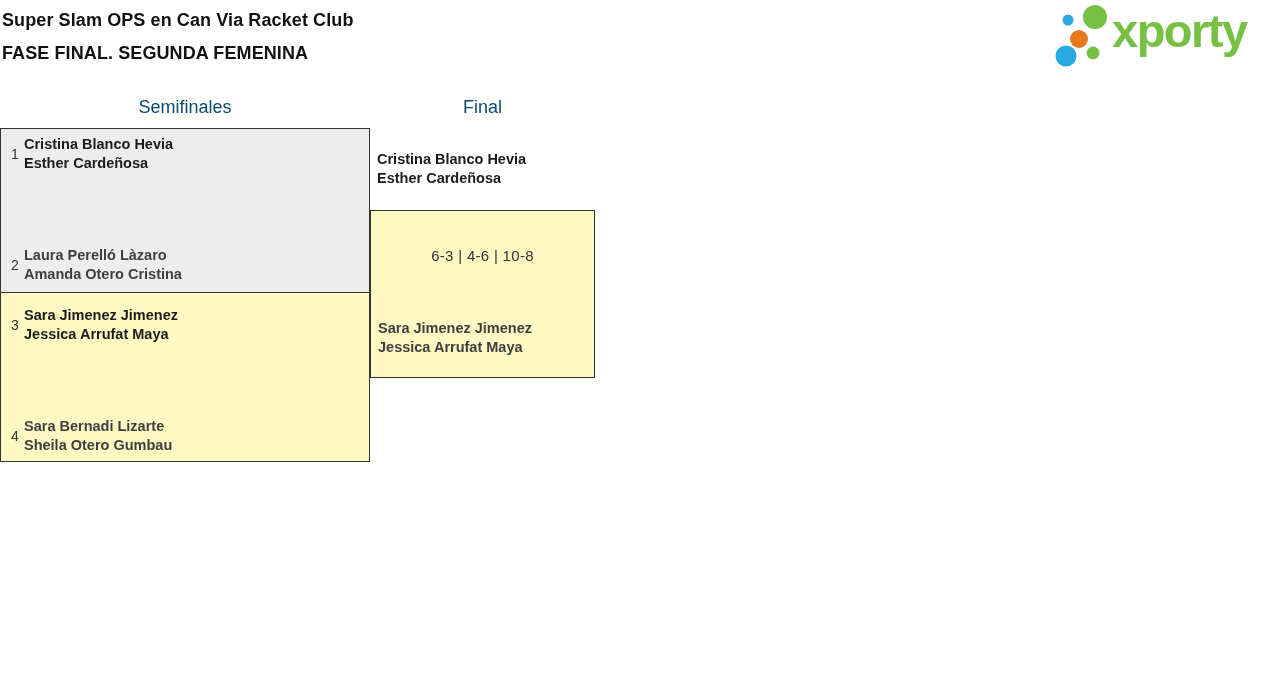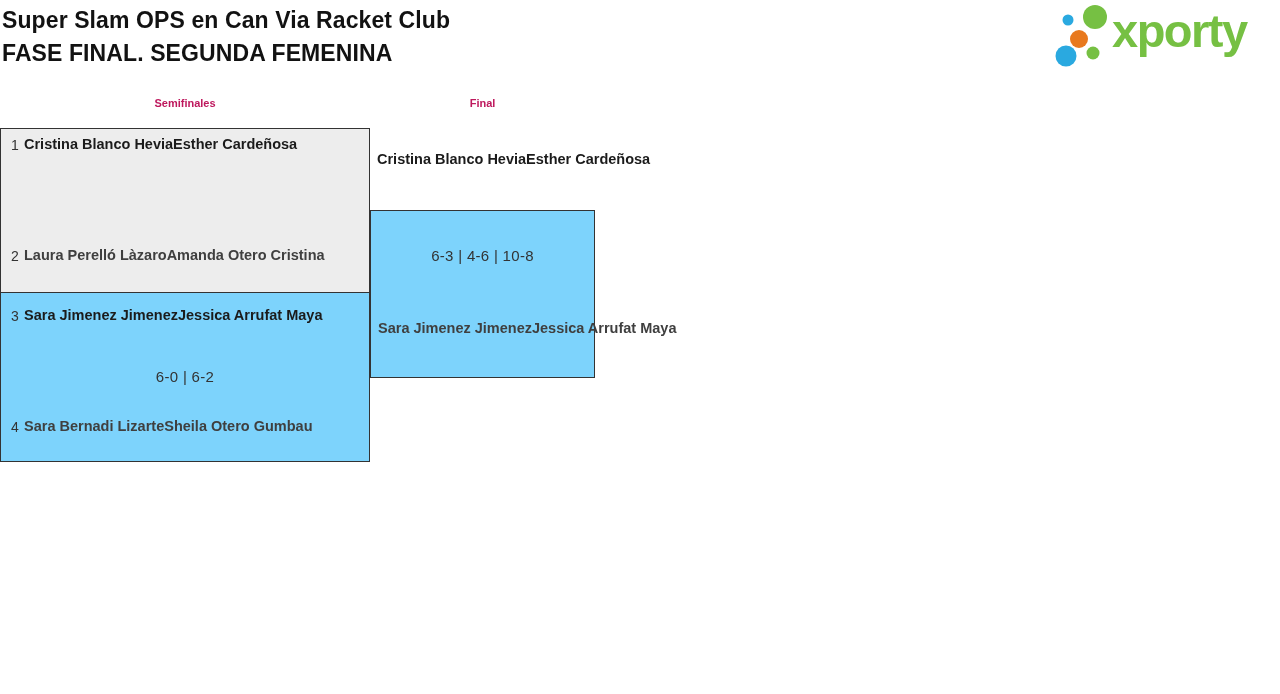--- a/index.html
+++ b/index.html
@@ -1,42 +1,42 @@
 <!DOCTYPE html>
 <html><head>
 <meta charset="utf-8">
 <style>
   * { margin: 0; padding: 0; box-sizing: border-box; }
   html, body { width: 1280px; height: 694px; background: #ffffff; overflow: hidden; }
   body { font-family: "Liberation Sans", "DejaVu Sans", sans-serif; position: relative; color: #141414; }
 
   
   .title-block { position: absolute; left: 2px; top: 4px; }
-  .title-line { font-size: 23px; font-weight: 700; line-height: 33px; color: #121212; letter-spacing: 0.1px; }
+  .title-line { font-size: 18px; font-weight: 700; line-height: 33px; color: #121212; letter-spacing: 0.1px; }
 
   .logo { position: absolute; left: 1048px; top: 2px; width: 228px; height: 70px; cursor: pointer; }
   .logo-dots { position: absolute; left: 0; top: 2px; }
   .logo-text { position: absolute; left: 64px; top: -4px; font-size: 47px; font-weight: 700;
                color: #76c043; letter-spacing: -1.5px; line-height: 66px; }
 
   
-  .round-header { position: absolute; top: 97px; font-size: 11px; font-weight: 700;
-                  color: #be185d; text-align: center; }
+  .round-header { position: absolute; top: 97px; font-size: 18px; font-weight: 400;
+                  color: #0c4a6e; text-align: center; }
   .round-header.semis { left: 0; width: 370px; }
   .round-header.final { left: 370px; width: 225px; }
 
   
-  .match-box { position: absolute; border: 1.5px solid #333; background: #7dd3fc; }
+  .match-box { position: absolute; border: 1.5px solid #333; background: #fef9c3; }
   .box-sf1 { left: 0; top: 128px; width: 370px; height: 165.5px; background: #ededed; }
   .box-sf2 { left: 0; top: 292px; width: 370px; height: 170px; }
   .box-final { left: 370px; top: 210px; width: 225px; height: 168px; }
 
   .team-row { position: absolute; left: 5px; right: 4px; display: flex; align-items: center; }
   .seed { width: 18px; flex: 0 0 18px; text-align: center; font-size: 14px; color: #333; }
-  .names { display: flex; flex-direction: row; }
+  .names { display: flex; flex-direction: column; }
   .player { font-size: 14.5px; line-height: 19px; color: #3f3f3f; font-weight: 700; white-space: nowrap; }
   .winner .player { font-weight: 700; color: #1b1b1b; }
 
   .score { position: absolute; left: 0; width: 100%; text-align: center;
            font-size: 15px; color: #333; letter-spacing: 0.3px; }
 
   .sf1-t1 { top: 6px; }   .sf1-score { top: 73px; }  .sf1-t2 { top: 117px; }
   .sf2-t1 { top: 13px; }  .sf2-score { top: 75px; }  .sf2-t2 { top: 124px; }
 
   .final-t1 { position: absolute; left: 377px; top: 150px; }
@@ -83,21 +83,20 @@
 </div>
 
 <div class="match-box box-sf2">
   <div class="team-row sf2-t1">
     <span class="seed">3</span>
     <span class="names winner">
       <span class="player">Sara Jimenez Jimenez</span>
       <span class="player">Jessica Arrufat Maya</span>
     </span>
   </div>
-  <div class="score sf2-score">6-0 | 6-2</div>
   <div class="team-row sf2-t2">
     <span class="seed">4</span>
     <span class="names">
       <span class="player">Sara Bernadi Lizarte</span>
       <span class="player">Sheila Otero Gumbau</span>
     </span>
   </div>
 </div>
 
 <div class="final-t1 names winner">

